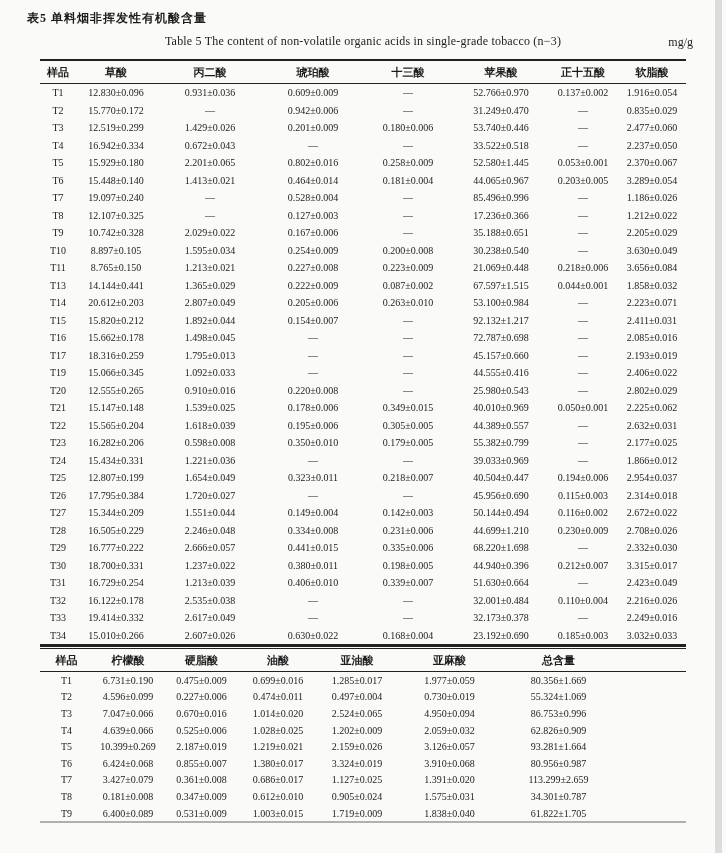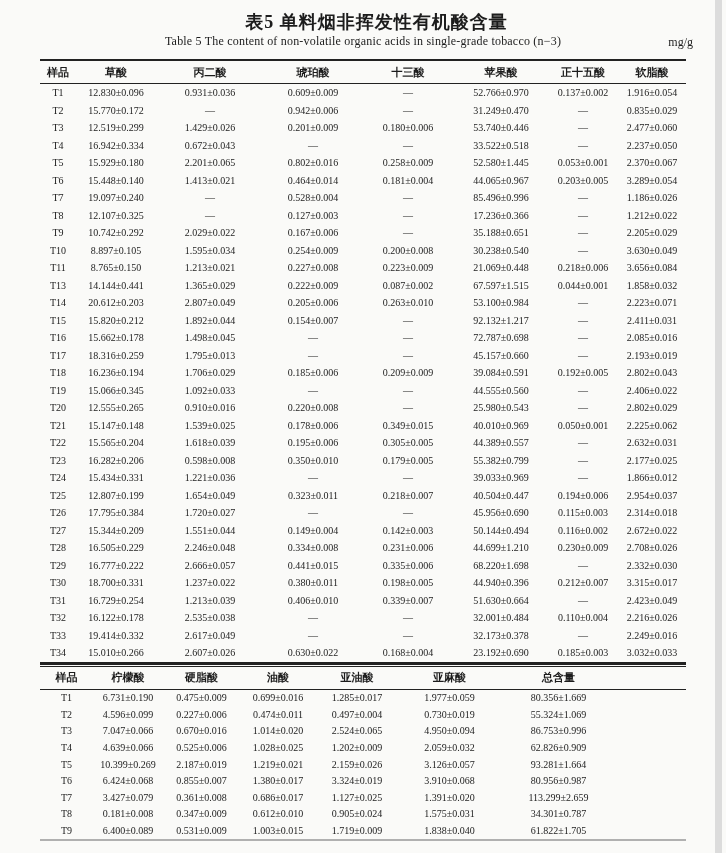--- a/index.html
+++ b/index.html
@@ -10,28 +10,29 @@
     font-family:"Liberation Serif","DejaVu Serif",serif;
     color:#1c1c1c;
     overflow:hidden;
   }
   .edge-strip{
     position:absolute;top:0;right:4px;width:7px;height:853px;
     background:#dcdcdc;
   }
   .title-zh{
     padding-top:10px;
-    text-align:center;
-    font-size:18px;
+    text-align:left;
+    font-size:12px;
     font-weight:bold;
     letter-spacing:1px;
     margin-left:27px;
   }
   .title-row{
     position:relative;
+    margin-top:7px;
     height:16px;
   }
   .title-en{
     text-align:center;
     font-size:12px;
     letter-spacing:0.2px;
   }
   .unit{
     position:absolute;
     right:33px;top:1px;
@@ -170,21 +171,21 @@
           <td>12.107±0.325</td>
           <td>—</td>
           <td>0.127±0.003</td>
           <td>—</td>
           <td>17.236±0.366</td>
           <td>—</td>
           <td>1.212±0.022</td>
         </tr>
         <tr>
           <td>T9</td>
-          <td>10.742±0.292</td>
+          <td>10.742±0.328</td>
           <td>2.029±0.022</td>
           <td>0.167±0.006</td>
           <td>—</td>
           <td>35.188±0.651</td>
           <td>—</td>
           <td>2.205±0.029</td>
         </tr>
         <tr>
           <td>T10</td>
           <td>8.897±0.105</td>
@@ -249,36 +250,26 @@
           <td>T17</td>
           <td>18.316±0.259</td>
           <td>1.795±0.013</td>
           <td>—</td>
           <td>—</td>
           <td>45.157±0.660</td>
           <td>—</td>
           <td>2.193±0.019</td>
         </tr>
         <tr>
-          <td>T18</td>
-          <td>16.236±0.194</td>
-          <td>1.706±0.029</td>
-          <td>0.185±0.006</td>
-          <td>0.209±0.009</td>
-          <td>39.084±0.591</td>
-          <td>0.192±0.005</td>
-          <td>2.802±0.043</td>
-        </tr>
-        <tr>
           <td>T19</td>
           <td>15.066±0.345</td>
           <td>1.092±0.033</td>
           <td>—</td>
           <td>—</td>
-          <td>44.555±0.560</td>
+          <td>44.555±0.416</td>
           <td>—</td>
           <td>2.406±0.022</td>
         </tr>
         <tr>
           <td>T20</td>
           <td>12.555±0.265</td>
           <td>0.910±0.016</td>
           <td>0.220±0.008</td>
           <td>—</td>
           <td>25.980±0.543</td>

